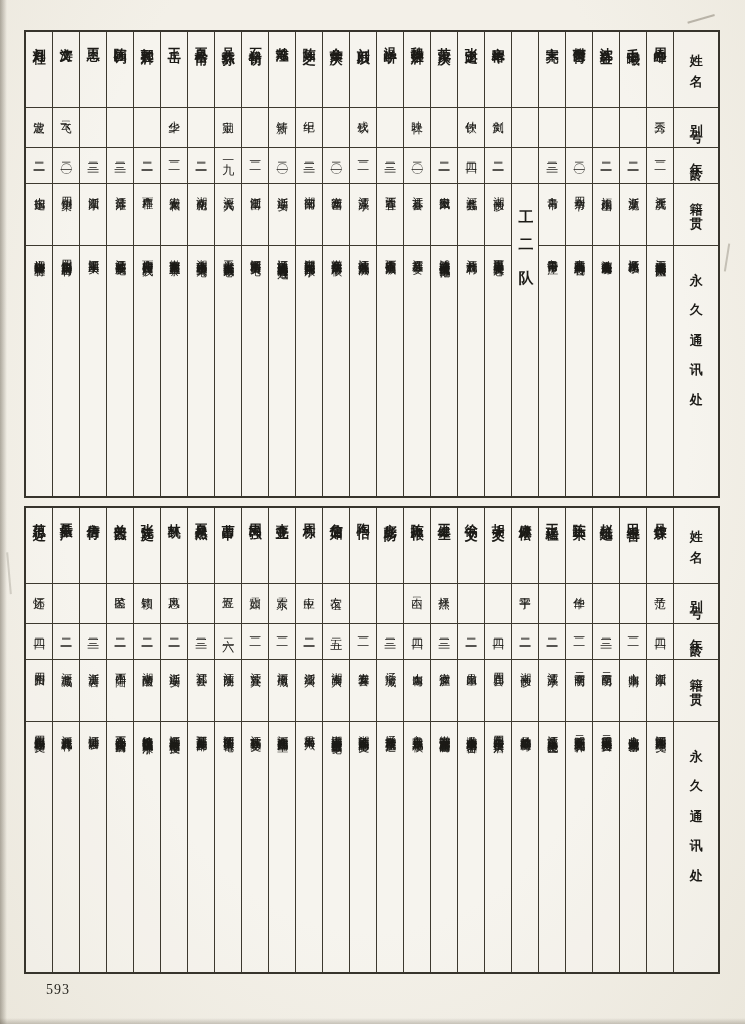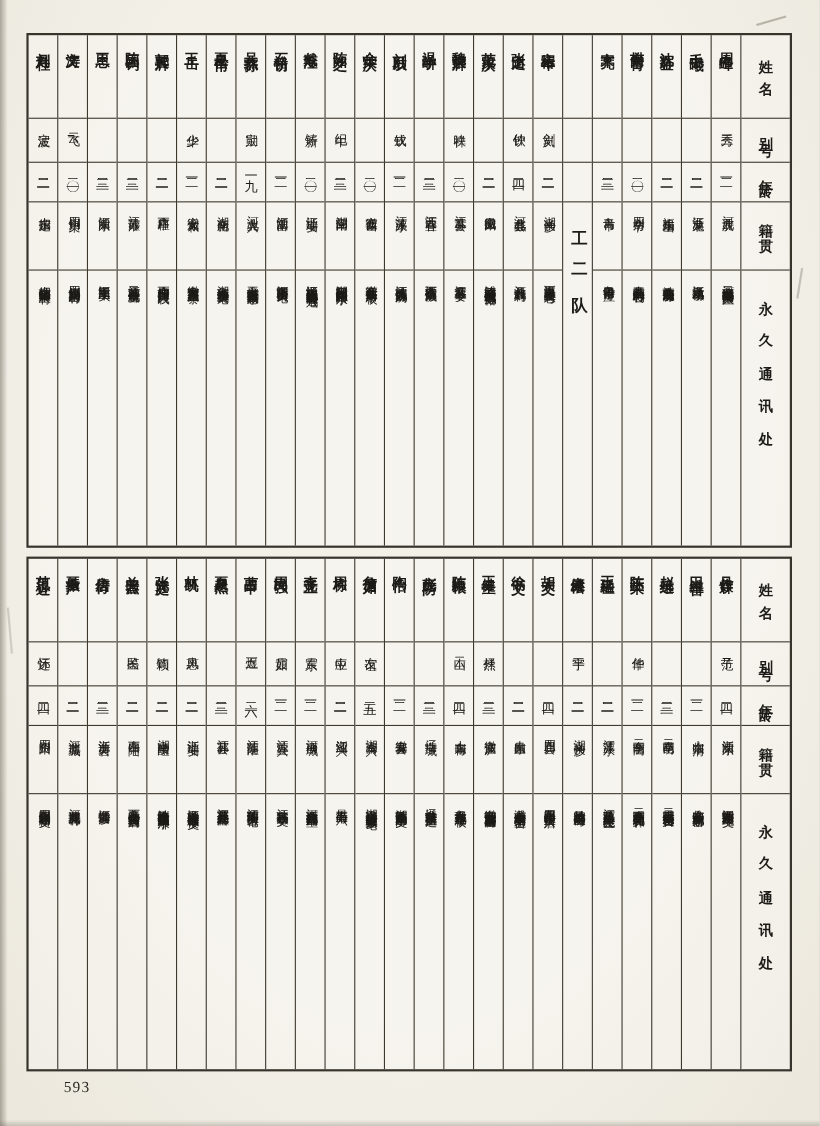--- a/index.html
+++ b/index.html
@@ -58,21 +58,21 @@
   .addr-text   { font-size: 11px; padding-top: 5px; letter-spacing: .5px; }
   .team-label  { font-size: 15px; font-weight: 700; letter-spacing: 30px; padding-top: 14px; }
   .hl  { font-weight: 700; font-size: 13px; }
   .hl0 { letter-spacing: 20px; padding-top: 12px; }
   .hl1 { letter-spacing: 7px;  padding-top: 6px; }
   .hl2 { letter-spacing: 4px;  padding-top: 5px; }
   .hl3 { letter-spacing: 14px; padding-top: 9px; }
   .hl4 { letter-spacing: 30px; padding-top: 16px; }
   .page-number {
     position: absolute; left: 46px; top: 982px;
-    font-size: 14px; letter-spacing: 1px; color: #2a2822; margin-left: 12px;
+    font-size: 14px; letter-spacing: 1px; color: #2a2822;
   }
   .pencil-mark { position: absolute; pointer-events: none; }
   .pm1 { left: 686px; top: 10px; width: 28px; height: 10px;
          border-bottom: 2px solid rgba(82,74,58,.35); transform: rotate(-16deg); }
   .pm2 { left: 726px; top: 244px; width: 8px; height: 28px;
          border-left: 2px solid rgba(82,74,58,.28); transform: rotate(9deg); }
   .pm3 { left: 8px; top: 552px; width: 8px; height: 42px;
          border-left: 2px solid rgba(82,74,58,.20); transform: rotate(-5deg); }
 </style>
 </head>

